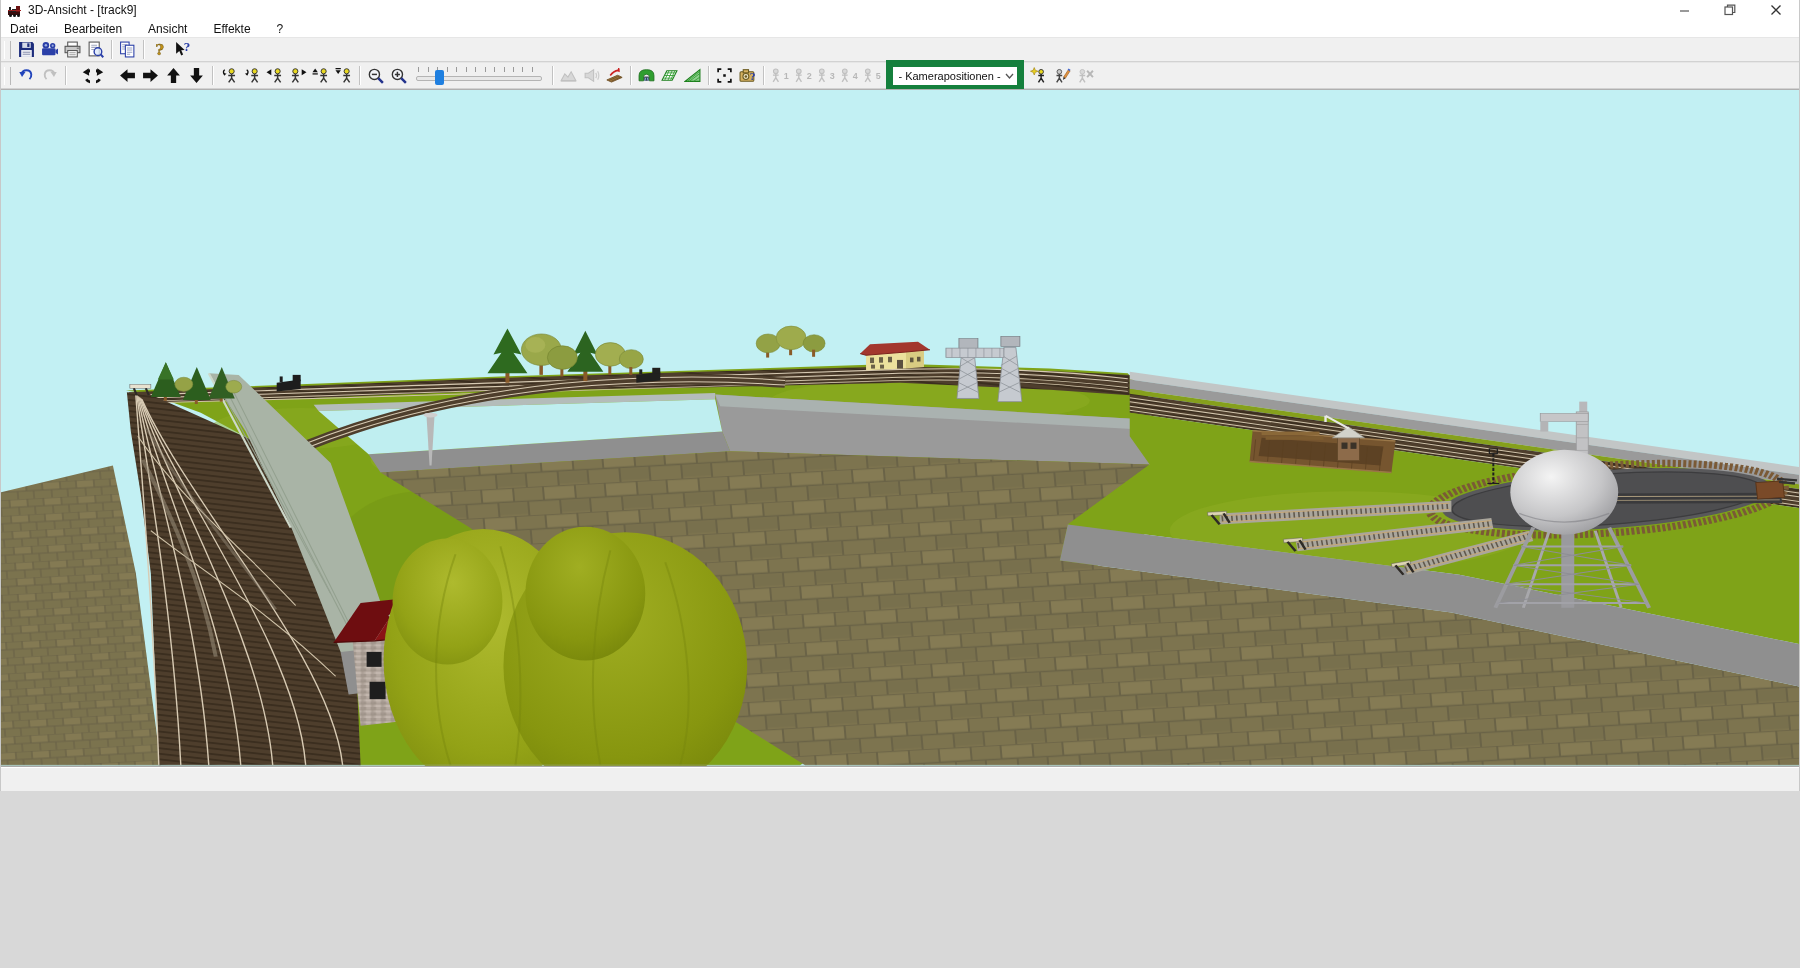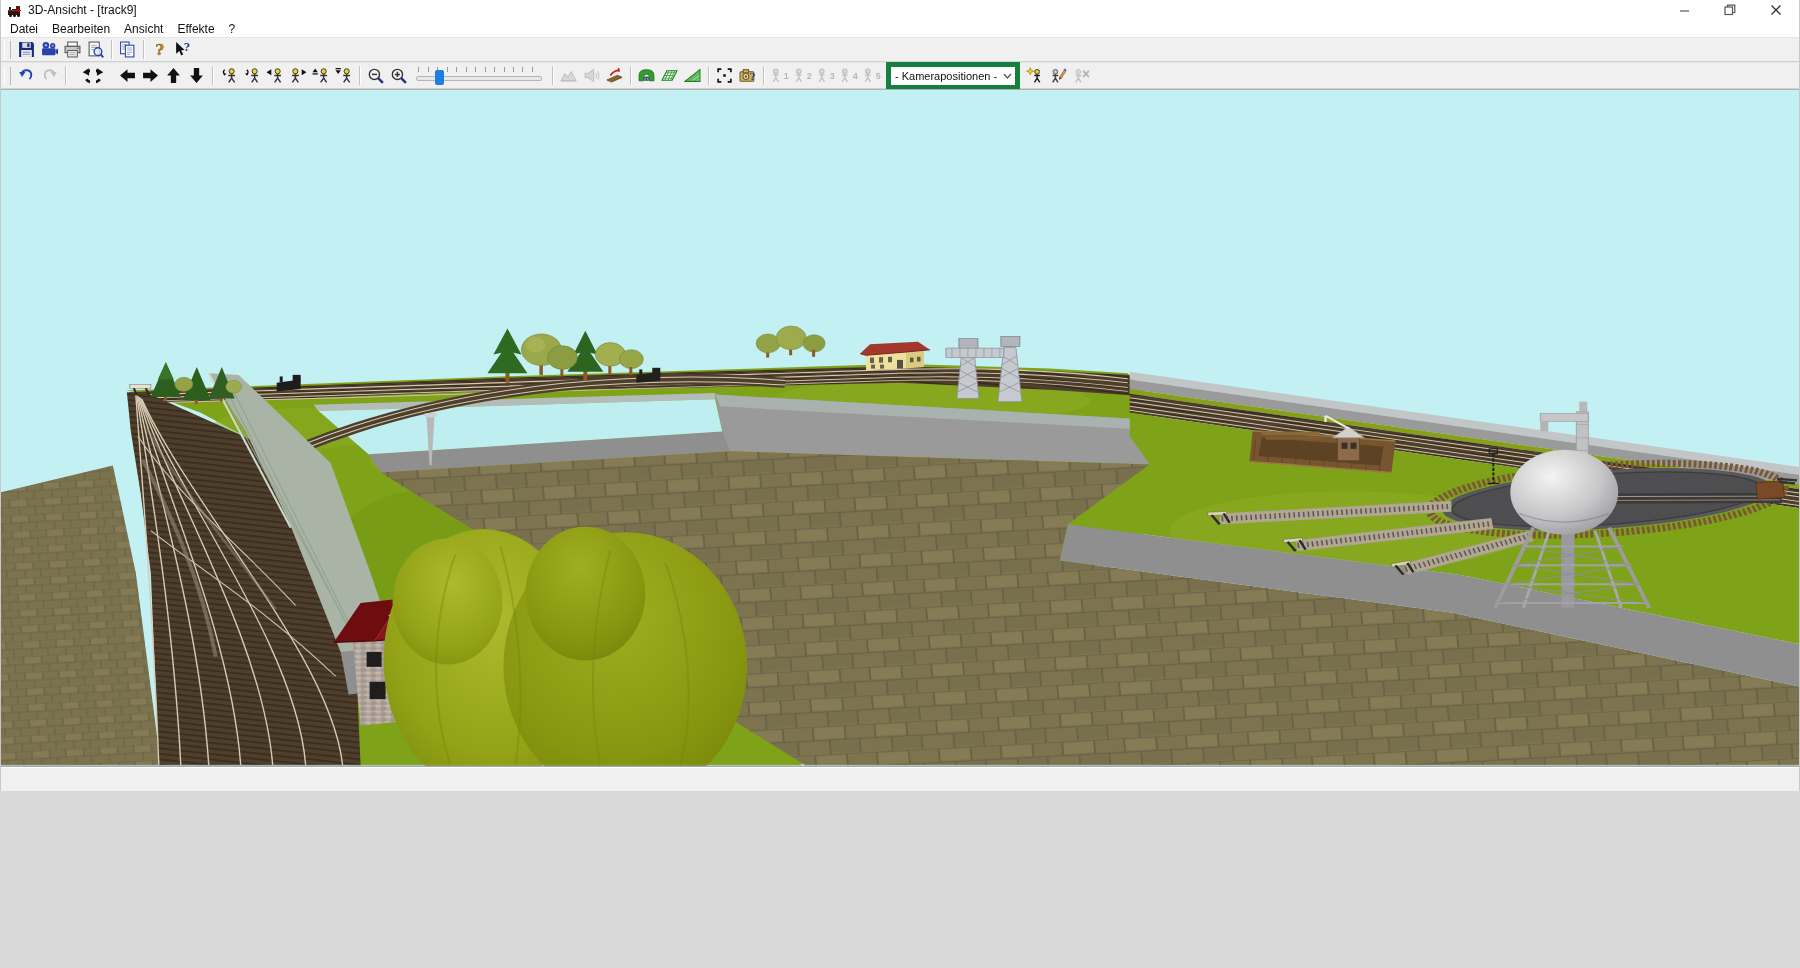--- a/index.html
+++ b/index.html
@@ -6,42 +6,42 @@
   .app{width:1800px;height:791px;display:flex;flex-direction:column;background:#fff;
        font-family:"Liberation Sans",sans-serif;color:#111;position:relative;overflow:hidden;
        border-left:1px solid #c8c8c8;border-right:1px solid #c8c8c8;box-sizing:border-box;}
   
   .titlebar{height:20px;display:flex;align-items:center;background:#ffffff;flex:0 0 auto;}
   .titlebar .appicon{width:16px;height:16px;margin:0 5px 0 6px;flex:0 0 auto;}
   .titlebar .title{font-size:12px;white-space:nowrap;}
   .titlebar .spacer{flex:1;}
   .wbtn{width:46px;height:20px;display:flex;align-items:center;justify-content:center;flex:0 0 auto;}
   
-  .menubar{height:17px;display:flex;align-items:center;background:#ffffff;flex:0 0 auto;padding-left:2px;}
+  .menubar{height:17px;display:flex;align-items:center;background:#ffffff;flex:0 0 auto;padding-left:2px;gap:12px;}
   .menuitem{font-size:12px;padding:0 7px;height:17px;display:flex;align-items:center;}
   
   .toolbar{background:#f0f0f0;display:flex;align-items:center;flex:0 0 auto;
            border-top:1px solid #e6e6e6;border-bottom:1px solid #d2d2d2;}
   .tb1{height:23px;}
   .tb2{height:25px;}
   .grip{width:5px;height:18px;margin:0 4px 0 3px;border-left:1px solid #ffffff;border-right:1px solid #b8b8b8;flex:0 0 auto;}
   .tbtn{width:23px;height:21px;display:flex;align-items:center;justify-content:center;flex:0 0 auto;}
   .tbtn svg{display:block;}
   .sep{width:1px;height:19px;background:#c2c2c2;margin:0 4px;box-shadow:1px 0 0 #fff;flex:0 0 auto;}
   .disabled{opacity:.55;filter:grayscale(1);}
   
   .slider{width:126px;height:20px;position:relative;margin:0 6px;flex:0 0 auto;}
   .slider .ticks{position:absolute;left:2px;right:2px;top:1px;height:5px;
      background:repeating-linear-gradient(90deg,#9a9a9a 0,#9a9a9a 1px,transparent 1px,transparent 9.5px);}
   .slider .groove{position:absolute;left:0;right:0;top:10px;height:3px;background:#e8e8e8;
      border:1px solid #b4b4b4;border-radius:2px;}
   .slider .thumb{position:absolute;top:4px;left:18px;width:9px;height:15px;background:#1e7fe0;border-radius:2px;}
   
-  .combo{width:124px;height:18px;border:5px solid #15803d;background:#fff;display:flex;align-items:center;
-         font-size:11px;margin:0 3px;flex:0 0 auto;}
+  .combo{width:124px;height:18px;border:7px solid #15803d;background:#fff;display:flex;align-items:center;
+         font-size:11px;margin:0 3px;flex:0 0 auto;text-align:center;}
   .combo .val{flex:1;padding-left:4px;white-space:nowrap;overflow:hidden;}
   .combo .chev{width:15px;height:100%;display:flex;align-items:center;justify-content:center;}
   
   .viewport{flex:1 1 auto;position:relative;background:#c2f0f3;border-top:1px solid #b0b0b0;overflow:hidden;}
   .viewport svg{position:absolute;left:0;top:0;width:100%;height:100%;}
   
   .statusbar{height:24px;flex:0 0 auto;background:#f0f0f0;border-top:1px solid #a8a8a8;box-shadow:inset 0 1px 0 #ffffff;}
 </style>
 </head>
 <body>

